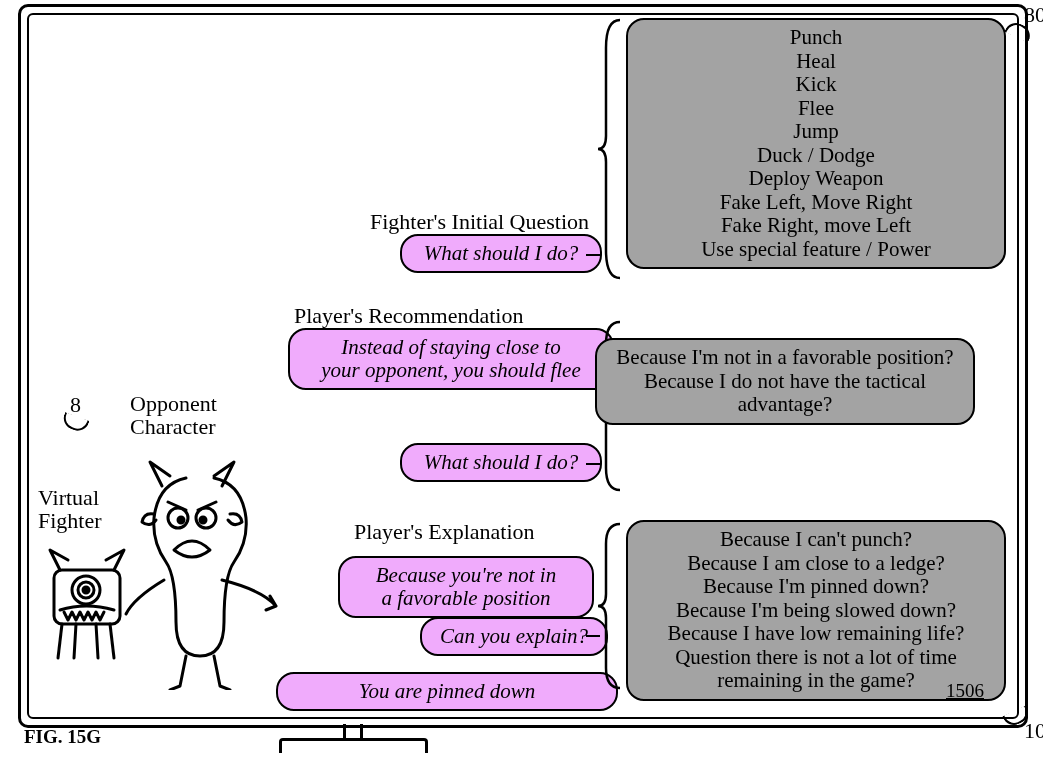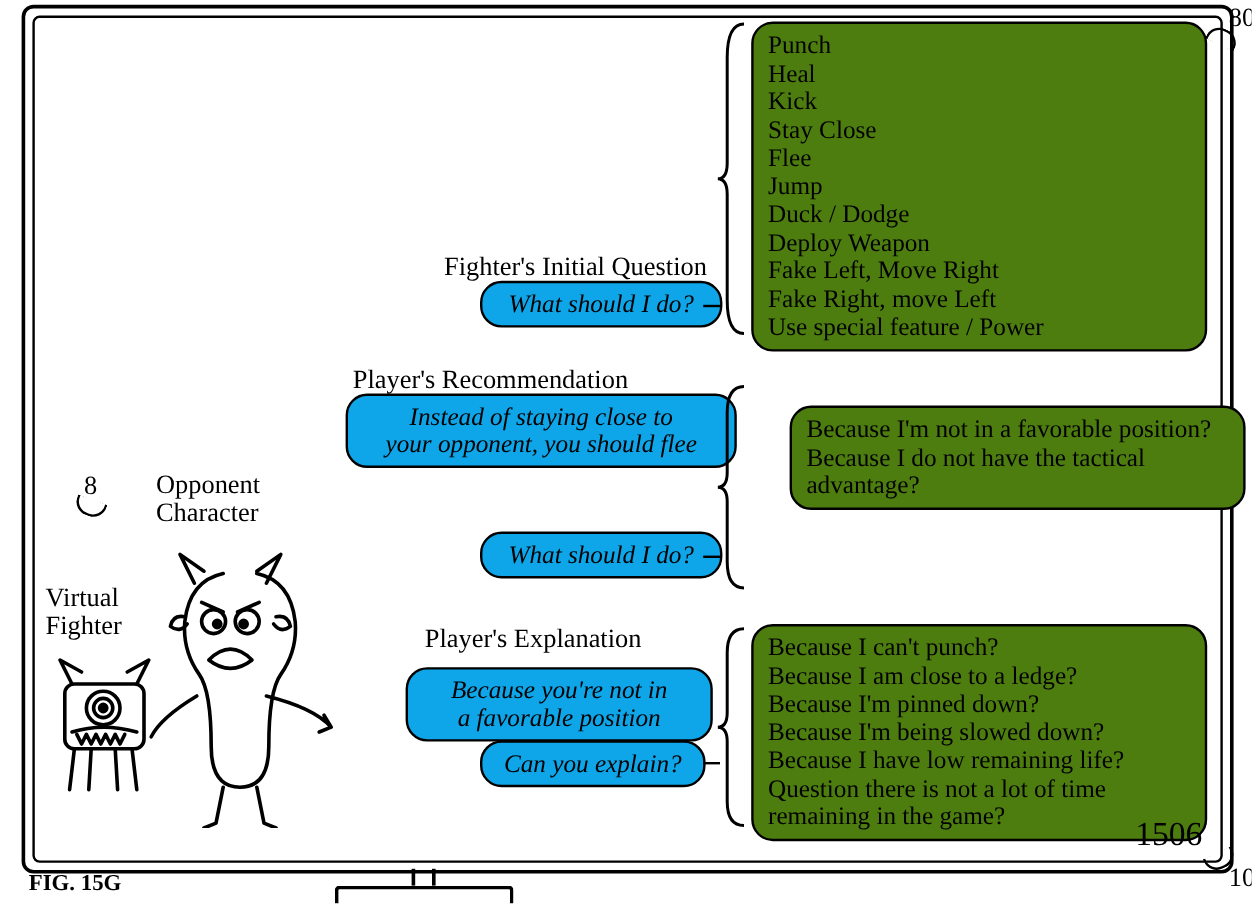--- a/index.html
+++ b/index.html
@@ -6,25 +6,25 @@
   .page{width:960px;height:759px;position:relative}
   .monitor{position:absolute;left:18px;top:4px;width:1004px;height:718px;border:3px solid #000;border-radius:10px}
   .screen{position:absolute;left:6px;top:6px;right:6px;bottom:6px;border:2px solid #000;border-radius:6px}
   .stand-neck{position:absolute;left:343px;top:724px;width:14px;height:14px;border-left:3px solid #000;border-right:3px solid #000}
   .stand-base{position:absolute;left:279px;top:738px;width:143px;height:12px;border:3px solid #000;border-bottom:none;border-radius:4px 4px 0 0}
   .figno{position:absolute;left:24px;top:726px;font-weight:bold;font-size:19px}
   .callout{position:absolute;font-size:22px}
   .arc{position:absolute;width:22px;height:12px;border:2px solid #000;border-bottom:none;border-radius:12px 12px 0 0}
   .label{position:absolute;font-size:22px;text-align:left;line-height:1.05}
   .italic{font-style:italic}
-  .bubble{position:absolute;border:2.5px solid #000;border-radius:18px;background:#0ea5e9;font-size:21px;line-height:1.1;padding:6px 14px;text-align:center}
-  .panel{position:absolute;border:2.5px solid #000;border-radius:18px;background:#4d7c0f;font-size:21px;line-height:1.12;padding:6px 12px;text-align:left}
+  .bubble{position:absolute;border:2.5px solid #000;border-radius:18px;background:#f0abfc;font-size:21px;line-height:1.1;padding:6px 14px;text-align:center}
+  .panel{position:absolute;border:2.5px solid #000;border-radius:18px;background:#a3a3a3;font-size:21px;line-height:1.12;padding:6px 12px;text-align:center}
   .brace{position:absolute}
   .brace svg{position:absolute;left:0;top:0}
-  .refnum{position:absolute;font-size:28px;}
+  .refnum{position:absolute;font-size:19px;text-decoration:underline}
   
   .conn{position:absolute;height:2px;background:#000}
 </style>
 </head>
 <body>
 
 <div class="page">
 
   <div class="monitor">
     <div class="screen"></div>
@@ -89,21 +89,22 @@
   <div class="label" style="left:370px;top:210px">Fighter's Initial Question</div>
   <div class="label" style="left:294px;top:304px">Player's Recommendation</div>
   <div class="label" style="left:354px;top:520px">Player's Explanation</div>
 
   <div class="bubble italic" style="left:400px;top:234px;width:170px">What should I do?</div>
   <div class="bubble italic" style="left:288px;top:328px;width:294px;white-space:pre-line">Instead of staying close to
 your opponent, you should flee</div>
   <div class="bubble italic" style="left:400px;top:443px;width:170px">What should I do?</div>
   <div class="bubble italic" style="left:338px;top:556px;width:224px;white-space:pre-line">Because you're not in
 a favorable position</div>
-  <div class="bubble italic" style="left:400px;top:617px;width:156px">Can you explain?</div>
+  <div class="bubble italic" style="left:420px;top:617px;width:156px">Can you explain?</div>
+  <div class="bubble italic" style="left:276px;top:672px;width:310px">You are pinned down</div>
 
   <div class="conn" style="left:586px;top:254px;width:14px"></div>
   <div class="conn" style="left:586px;top:463px;width:14px"></div>
   <div class="conn" style="left:586px;top:635px;width:14px"></div>
 
   <div class="brace" style="left:598px;top:18px;width:24px;height:262px">
     <svg width="24" height="262">
         <path d="M22 2 Q8 2 8 30 L8 118 Q8 131 0 131 Q8 131 8 144 L8 232 Q8 260 22 260" fill="none" stroke="#000" stroke-width="2.5"></path>
       </svg>
   </div>
@@ -115,30 +116,29 @@
   <div class="brace" style="left:598px;top:522px;width:24px;height:168px">
     <svg width="24" height="168">
         <path d="M22 2 Q8 2 8 22 L8 72 Q8 84 0 84 Q8 84 8 96 L8 146 Q8 166 22 166" fill="none" stroke="#000" stroke-width="2.5"></path>
       </svg>
   </div>
 
   <div id="panel-actions" class="panel" style="left:626px;top:18px;width:352px">
       <div>Punch</div>
       <div>Heal</div>
       <div>Kick</div>
-      <div>Stay Close</div>
       <div>Flee</div>
       <div>Jump</div>
       <div>Duck / Dodge</div>
       <div>Deploy Weapon</div>
       <div>Fake Left, Move Right</div>
       <div>Fake Right, move Left</div>
       <div>Use special feature / Power</div>
     </div>
-  <div id="panel-reasons1" class="panel" style="left:658px;top:338px;width:352px">
+  <div id="panel-reasons1" class="panel" style="left:595px;top:338px;width:352px">
       <div>Because I'm not in a favorable position?</div>
       <div>Because I do not have the tactical advantage?</div>
     </div>
   <div id="panel-reasons2" class="panel" style="left:626px;top:520px;width:352px">
       <div>Because I can't punch?</div>
       <div>Because I am close to a ledge?</div>
       <div>Because I'm pinned down?</div>
       <div>Because I'm being slowed down?</div>
       <div>Because I have low remaining life?</div>
       <div>Question there is not a lot of time remaining in the game?</div>

